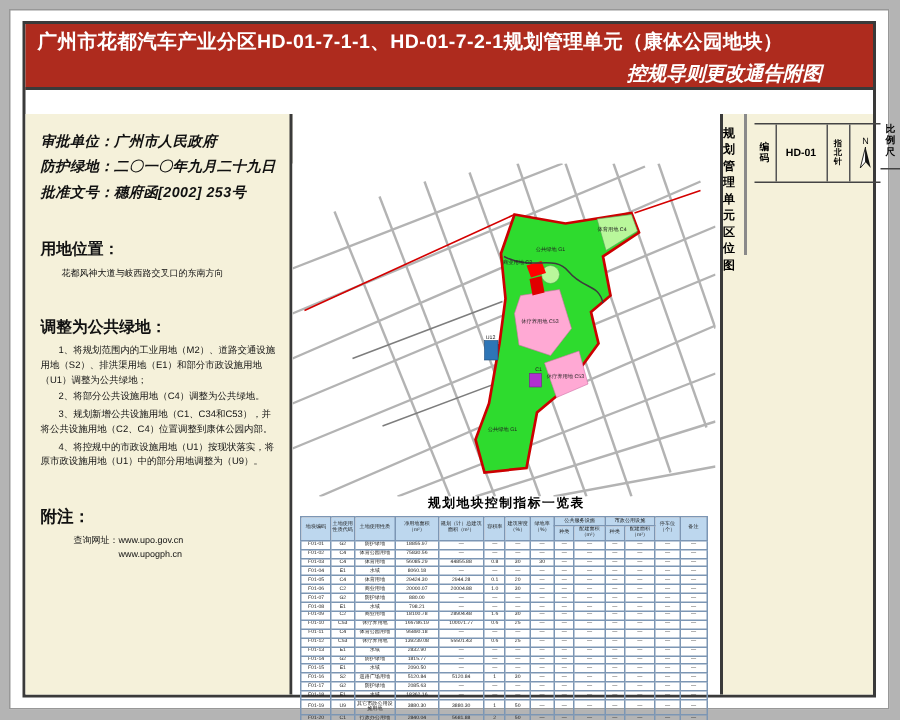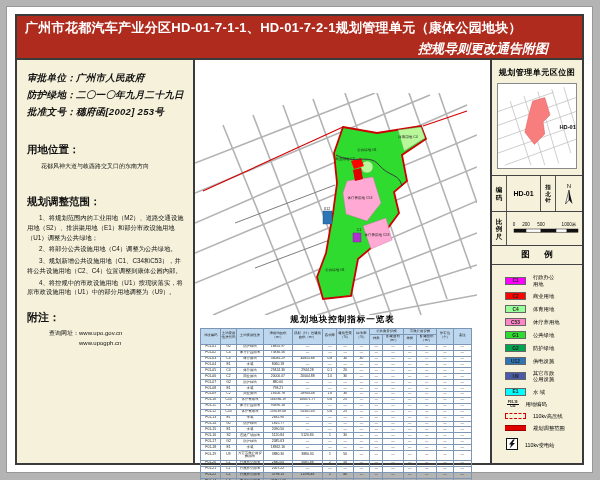--- a/index.html
+++ b/index.html
@@ -1,42 +1,42 @@
 <!DOCTYPE html>
 <html><head>
 <meta charset="utf-8">
 <style>
   html,body{margin:0;padding:0;}
   .stage{position:relative;width:600px;height:480px;background:#b4b4b4;font-family:"Liberation Sans",sans-serif;overflow:hidden;}
   .page{position:absolute;left:6px;top:6px;width:587px;height:467px;background:#fff;border:1px solid #989898;box-sizing:border-box;}
-  .content{position:absolute;left:8px;top:7px;right:8px;bottom:7px;border:2px solid #3a3a3a;display:flex;flex-direction:column;box-sizing:border-box;background:#fff;}
+  .content{position:absolute;left:8px;top:7px;right:8px;bottom:7px;border:2px solid #3a3a3a;display:flex;flex-direction:column;box-sizing:border-box;background:#fff;gap:16px;}
   
   .banner{height:44px;background:#ae2b1e;color:#fff;border-bottom:2px solid #3a3a3a;padding:3px 8px 0 8px;box-sizing:border-box;flex:0 0 auto;}
   .banner .l1{font-size:13px;font-weight:bold;letter-spacing:.3px;white-space:nowrap;}
   .banner .l2{font-size:13px;font-weight:bold;text-align:right;padding-right:26px;margin-top:3px;font-style:italic;}
   .bodyrow{flex:1;display:flex;min-height:0;}
   
   .left{width:178px;background:#f5f1da;border-right:2px solid #3a3a3a;padding:12px 9px 6px 10px;box-sizing:border-box;color:#111;}
   .meta-line{font-size:9.5px;font-weight:bold;margin-bottom:4px;letter-spacing:.3px;white-space:nowrap;font-style:italic;}
   .sec-title{font-size:10.5px;font-weight:bold;margin-top:24px;}
   .loc-text{font-size:6px;margin:5px 0 0 14px;}
   .content-list{margin-top:4px;}
   .content-item{font-size:6.3px;line-height:1.55;text-indent:12px;margin-top:2px;}
-  .note-title{font-size:11px;font-weight:bold;margin-top:13px;}
+  .note-title{font-size:11px;font-weight:bold;margin-top:24px;}
   .note-line{font-size:6px;margin:4px 0 0 22px;}
   .note-line2{font-size:6px;margin:2px 0 0 52px;}
   
   .middle{flex:1;background:#fff;position:relative;min-width:0;margin-top:33px;}
   .mainmap{position:absolute;left:0;top:0;width:282px;height:222px;}
   .table-title{position:absolute;top:221px;left:0;width:100%;text-align:center;font-size:8.5px;font-weight:bold;letter-spacing:1px;}
   table.idx{position:absolute;top:235px;left:5px;border-collapse:collapse;table-layout:fixed;width:272px;}
   table.idx th,table.idx td{border:.5px solid #7c96b4;font-size:3.4px;line-height:1.15;text-align:center;padding:.5px 0;overflow:hidden;color:#222;}
   table.idx th{background:#bdd7ee;font-weight:normal;}
   
-  .right{width:92px;background:#f5f1da;border-left:2px solid #3a3a3a;box-sizing:border-box;display:flex;flex-direction:column;}
+  .right{width:102px;background:#f5f1da;border-left:2px solid #3a3a3a;box-sizing:border-box;display:flex;flex-direction:row;}
   .rp-title{font-size:8px;font-weight:bold;text-align:center;padding:7px 0 5px;letter-spacing:.5px;}
   .rp-mapbox{margin:0 5px;background:#fff;border:1px solid #8a8a8a;height:92px;}
   .rp-grid{display:grid;grid-template-columns:15px 34px 15px 1fr;border-top:1.5px solid #444;border-bottom:1px solid #444;height:38px;margin-top:6px;}
   .rp-grid>div{border-right:1px solid #555;display:flex;align-items:center;justify-content:center;}
   .rp-grid>div:last-child{border-right:none;}
   .rp-scale{display:grid;grid-template-columns:15px 1fr;border-bottom:1.5px solid #444;height:36px;}
   .rp-scale>div:first-child{border-right:1px solid #555;display:flex;align-items:center;justify-content:center;}
   .vtext{font-size:6.5px;font-weight:bold;line-height:1.15;text-align:center;}
   .vtext span{display:block;}
   .code-val{font-size:7px;font-weight:bold;}
@@ -64,21 +64,21 @@
       </div>
 
       <div class="bodyrow">
 
         <div class="left">
           <div class="meta-line">审批单位：广州市人民政府</div>
           <div class="meta-line">防护绿地：二〇一〇年九月二十九日</div>
           <div class="meta-line">批准文号：穗府函[2002] 253号</div>
           <div class="sec-title">用地位置：</div>
           <div class="loc-text">花都风神大道与岐西路交叉口的东南方向</div>
-          <div class="sec-title">规划调整范围：</div>
+          <div class="sec-title">调整为公共绿地：</div>
           <div class="content-list" id="content-list">
               <div class="content-item">1、将规划范围内的工业用地（M2）、道路交通设施用地（S2）、排洪渠用地（E1）和部分市政设施用地（U1）调整为公共绿地；</div>
               <div class="content-item">2、将部分公共设施用地（C4）调整为公共绿地。</div>
               <div class="content-item">3、规划新增公共设施用地（C1、C34和C53），并将公共设施用地（C2、C4）位置调整到康体公园内部。</div>
               <div class="content-item">4、将控规中的市政设施用地（U1）按现状落实，将原市政设施用地（U1）中的部分用地调整为（U9）。</div>
             </div>
           <div class="note-title">附注：</div>
           <div class="note-line">查询网址：www.upo.gov.cn</div>
           <div class="note-line2">www.upogph.cn</div>
         </div>

